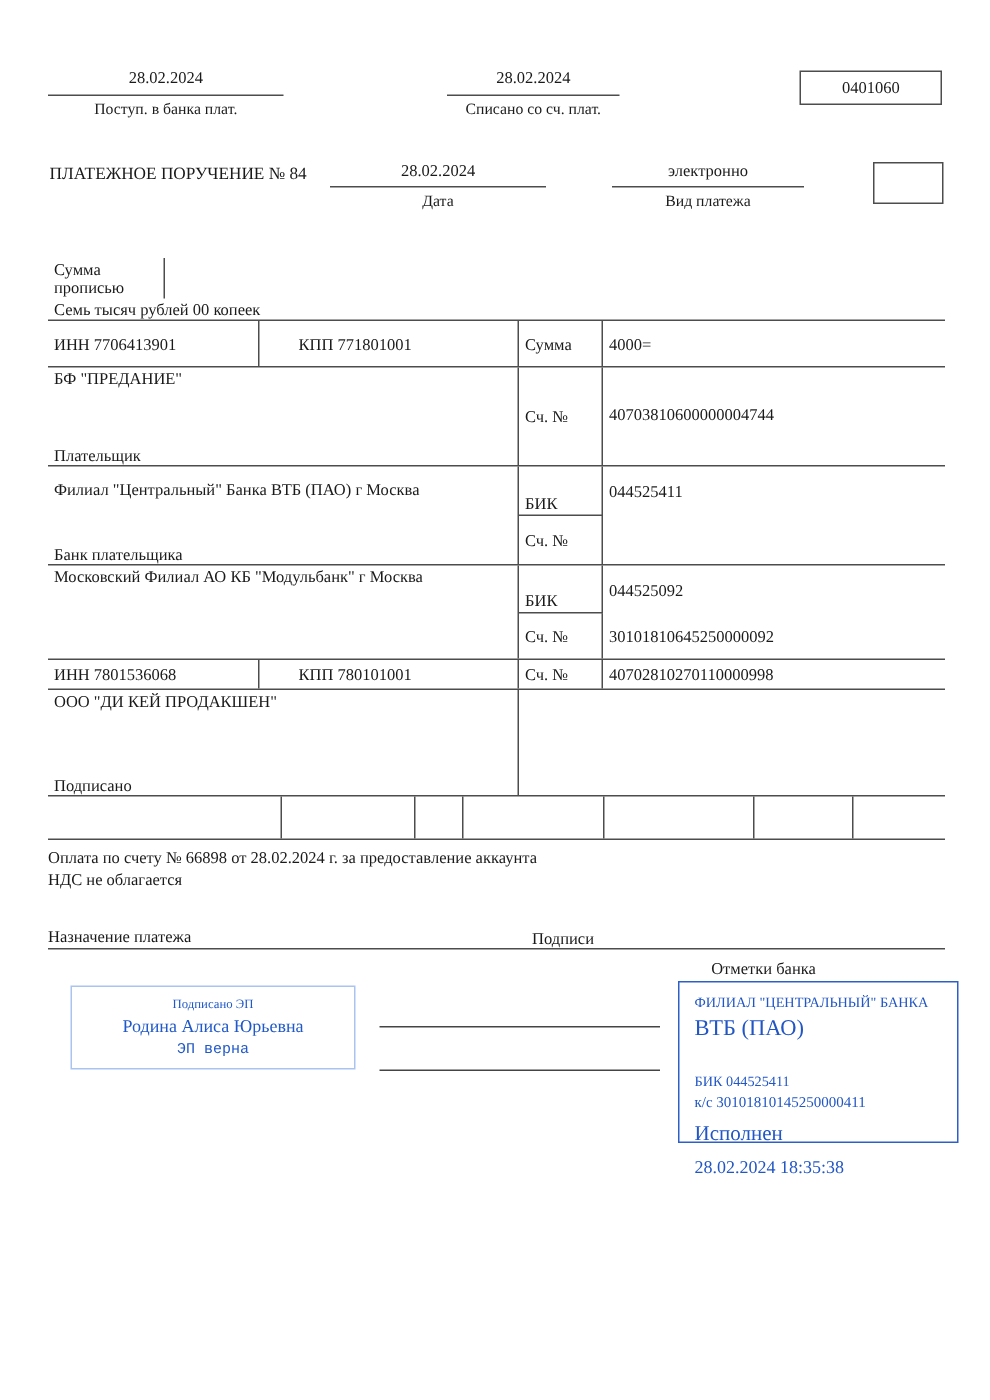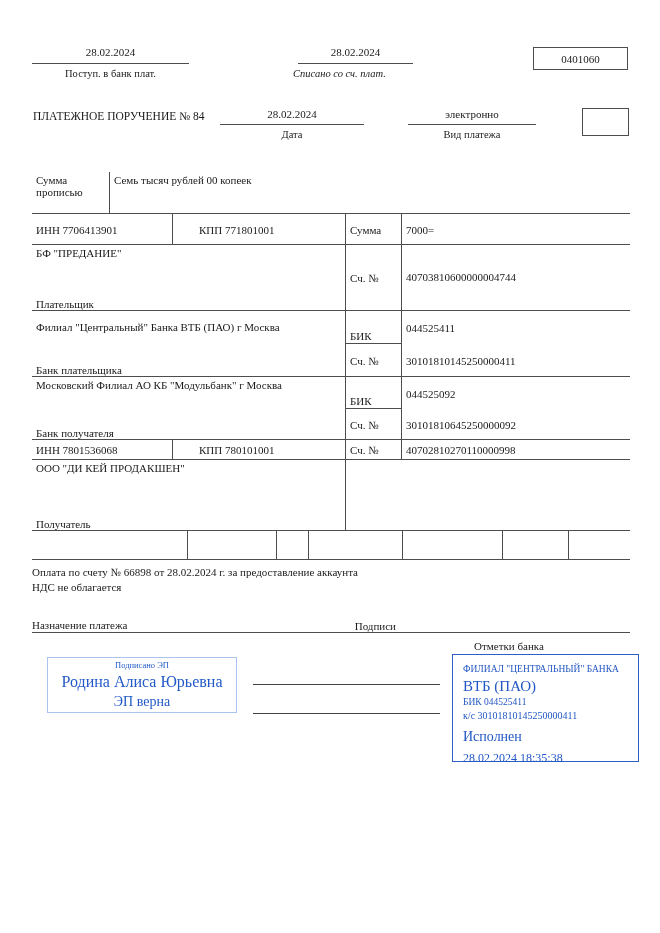--- a/index.html
+++ b/index.html
@@ -51,26 +51,26 @@
   .sigline{border-bottom:1px solid #444;}
 </style>
 </head>
 <body>
 
 <div class="page">
 
   <div class="abs ctr ul" style="left:32px;top:46px;width:157px;height:18px;">
     <span>28.02.2024</span>
   </div>
-  <div class="abs ctr fieldlbl" style="left:32px;top:66px;width:157px;">Поступ. в банк плат.</div>
+  <div class="abs ctr fieldlbl" style="left:32px;top:66px;width:157px;">Поступ. в банка плат.</div>
 
   <div class="abs ctr ul" style="left:298px;top:46px;width:115px;height:18px;">
     <span>28.02.2024</span>
   </div>
-  <div class="abs ctr fieldlbl" style="left:272px;top:66px;width:135px;font-style:italic;">Списано со сч. плат.</div>
+  <div class="abs ctr fieldlbl" style="left:288px;top:66px;width:135px;">Списано со сч. плат.</div>
 
   <div class="abs codebox" style="left:533px;top:47px;width:95px;height:23px;">
     <span>0401060</span>
   </div>
 
   <div class="abs bold" style="left:33px;top:110px;font-size:11.5px;">ПЛАТЕЖНОЕ ПОРУЧЕНИЕ № 84</div>
 
   <div class="abs ctr ul" style="left:220px;top:108px;width:144px;height:17px;">
     <span>28.02.2024</span>
   </div>
@@ -78,30 +78,30 @@
 
   <div class="abs ctr ul" style="left:408px;top:108px;width:128px;height:17px;">
     <span>электронно</span>
   </div>
   <div class="abs ctr fieldlbl" style="left:408px;top:127px;width:128px;">Вид платежа</div>
 
   <div class="abs codebox" style="left:582px;top:108px;width:47px;height:28px;"></div>
 
   <div class="tbl">
 
-    <div class="row bb" style="height:42px;">
+    <div class="row bb" style="height:42px;flex-direction:column;">
       <div class="cell br" style="width:78px;">Сумма прописью</div>
       <div class="cell" style="flex:1;">Семь тысяч рублей 00 копеек</div>
     </div>
 
     <div class="row bb" style="height:31px;">
       <div class="cell br vcenter" style="width:141px;">ИНН 7706413901</div>
       <div class="cell br vcenter" style="width:173px;padding-left:26px;">КПП  771801001</div>
       <div class="cell br vcenter lblcell">Сумма</div>
-      <div class="cell vcenter" style="flex:1;">7000=</div>
+      <div class="cell vcenter" style="flex:1;">4000=</div>
     </div>
 
     <div class="row bb" style="height:66px;">
       <div class="cell br namecell colsb" style="padding-bottom:0;">
         <div>БФ "ПРЕДАНИЕ"</div>
         <div>Плательщик</div>
       </div>
       <div class="cell br vcenter lblcell">Сч. №</div>
       <div class="cell" style="flex:1;padding-top:26px;">40703810600000004744</div>
     </div>
@@ -111,29 +111,27 @@
         <div style="padding-top:8px;">Филиал "Центральный" Банка ВТБ (ПАО) г Москва</div>
         <div>Банк плательщика</div>
       </div>
       <div class="subcol">
         <div class="subrow" style="height:34px;">
           <div class="cell br bb lblcell labelbottom">БИК</div>
           <div class="cell vcenter" style="flex:1;">044525411</div>
         </div>
         <div class="subrow" style="height:32px;">
           <div class="cell br vcenter lblcell">Сч. №</div>
-          <div class="cell vcenter" style="flex:1;">30101810145250000411</div>
         </div>
       </div>
     </div>
 
     <div class="row bb" style="height:63px;">
       <div class="cell br namecell colsb" style="padding-bottom:0;">
         <div>Московский Филиал АО КБ "Модульбанк" г Москва</div>
-        <div>Банк получателя</div>
       </div>
       <div class="subcol">
         <div class="subrow" style="height:33px;">
           <div class="cell br bb lblcell labelbottom">БИК</div>
           <div class="cell vcenter" style="flex:1;">044525092</div>
         </div>
         <div class="subrow" style="height:30px;">
           <div class="cell br vcenter lblcell">Сч. №</div>
           <div class="cell vcenter" style="flex:1;">30101810645250000092</div>
         </div>
@@ -143,21 +141,21 @@
     <div class="row bb" style="height:20px;">
       <div class="cell br vcenter" style="width:141px;">ИНН 7801536068</div>
       <div class="cell br vcenter" style="width:173px;padding-left:26px;">КПП  780101001</div>
       <div class="cell br vcenter lblcell">Сч. №</div>
       <div class="cell vcenter" style="flex:1;">40702810270110000998</div>
     </div>
 
     <div class="row bb" style="height:71px;">
       <div class="cell br namecell colsb" style="padding-bottom:0;">
         <div>ООО "ДИ КЕЙ ПРОДАКШЕН"</div>
-        <div>Получатель</div>
+        <div>Подписано</div>
       </div>
     </div>
 
     <div class="row bb" style="height:29px;">
       <div class="cell br" style="width:156px;"></div>
       <div class="cell br" style="width:89px;"></div>
       <div class="cell br" style="width:32px;"></div>
       <div class="cell br" style="width:94px;"></div>
       <div class="cell br" style="width:100px;"></div>
       <div class="cell br" style="width:66px;"></div>
@@ -170,29 +168,29 @@
     <div>НДС не облагается</div>
   </div>
 
   <div class="abs ul" style="left:32px;top:619px;width:598px;height:14px;">Назначение платежа</div>
 
   <div class="abs ctr" style="left:276px;top:620px;width:120px;text-align:right;">Подписи</div>
   <div class="abs ctr" style="left:449px;top:640px;width:120px;">Отметки банка</div>
 
   <div class="abs sig-stamp" style="left:47px;top:657px;width:190px;height:56px;">
     <div style="font-size:8.5px;">Подписано ЭП</div>
-    <div class="bold" style="font-size:16px;">Родина Алиса Юрьевна</div>
-    <div style="font-size:14px;">ЭП верна</div>
+    <div class="bold" style="font-size:12px;">Родина Алиса Юрьевна</div>
+    <div style="font-size:10px;font-family:Liberation Mono, monospace;">ЭП верна</div>
   </div>
 
   <div class="abs sigline" style="left:253px;top:684px;width:187px;height:1px;"></div>
   <div class="abs sigline" style="left:253px;top:713px;width:187px;height:1px;"></div>
 
   <div class="abs bank-stamp" style="left:452px;top:654px;width:187px;height:108px;">
     <div style="font-size:9.5px;">ФИЛИАЛ "ЦЕНТРАЛЬНЫЙ" БАНКА</div>
     <div style="font-size:15px;">ВТБ (ПАО)</div>
-    <div style="font-size:9.5px;">БИК 044525411</div>
+    <div style="font-size:9.5px;margin-top:20px;">БИК 044525411</div>
     <div style="font-size:10px;">к/с 30101810145250000411</div>
     <div class="bold" style="font-size:14px;margin-top:6px;">Исполнен</div>
     <div style="font-size:12px;margin-top:3px;">28.02.2024 18:35:38</div>
   </div>
 
 </div>
 
 </body></html>

